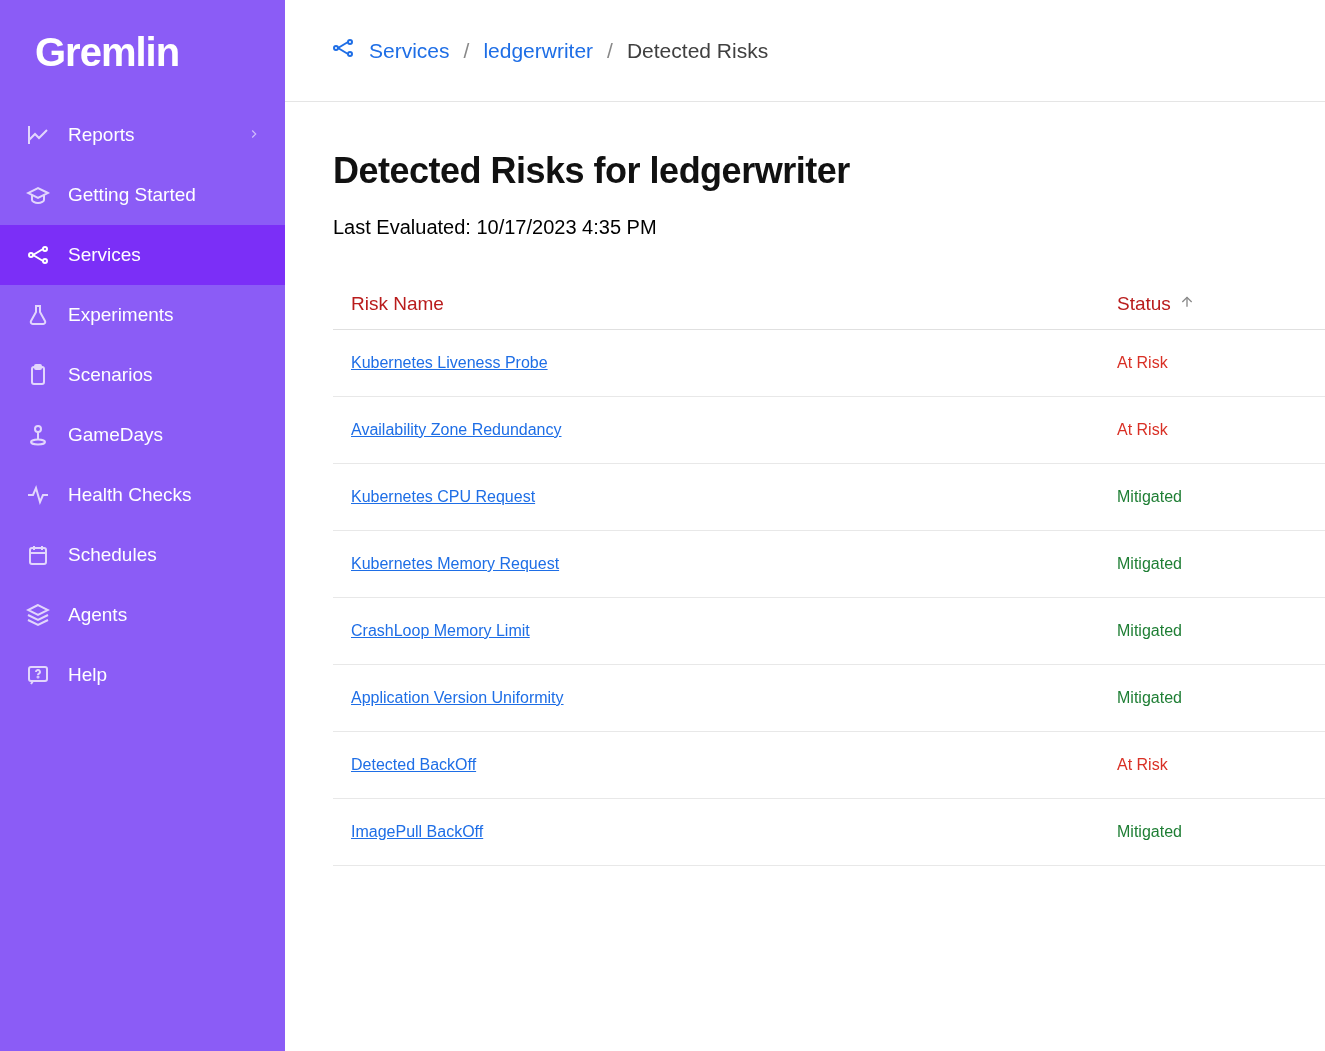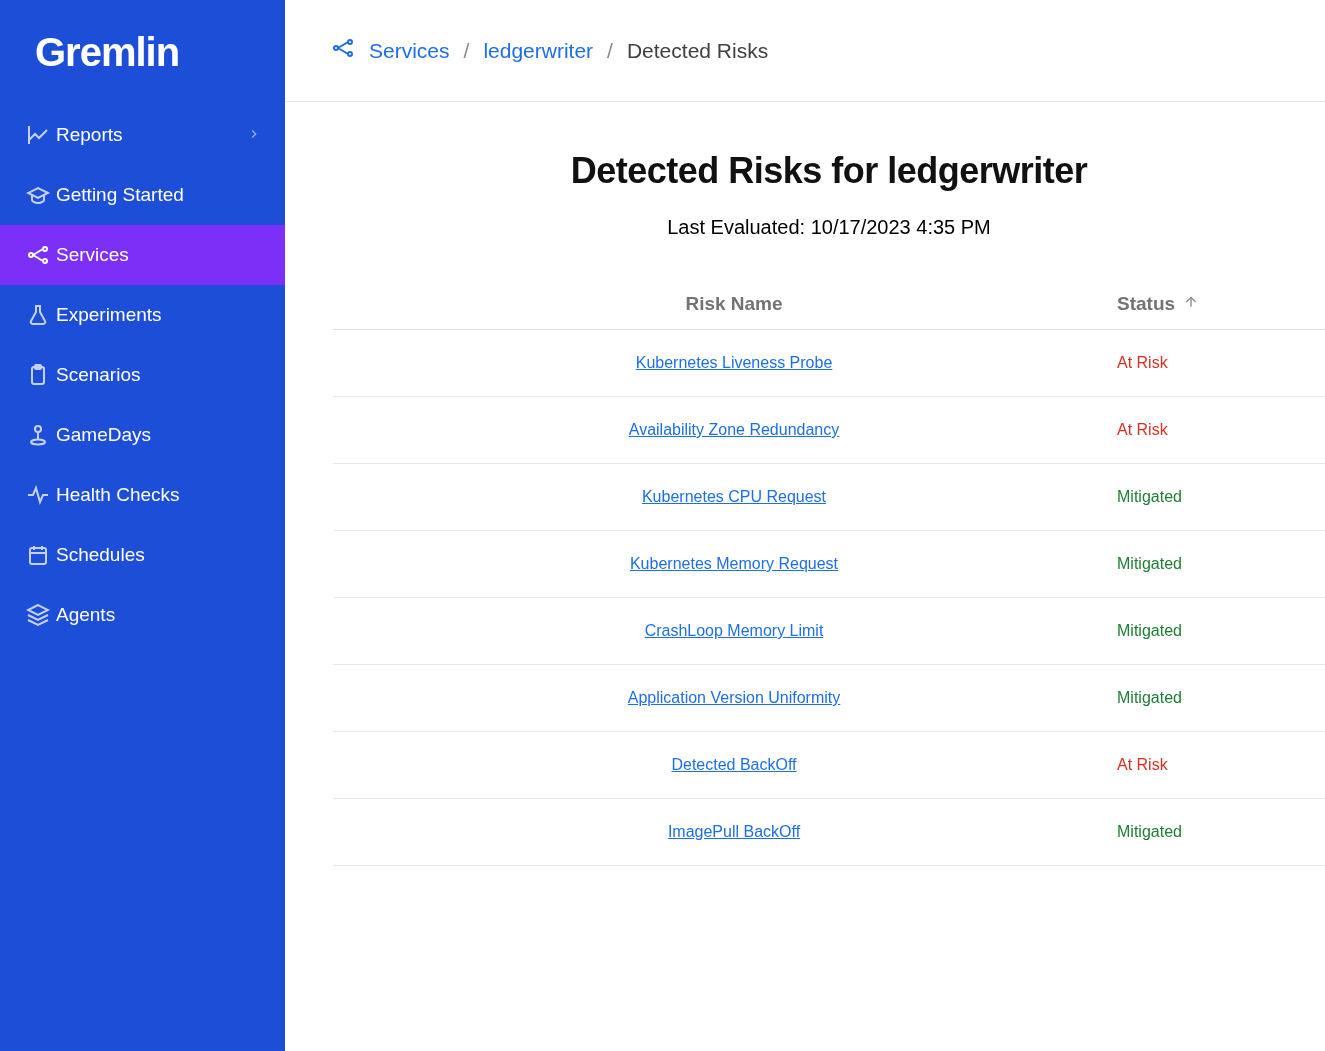--- a/index.html
+++ b/index.html
@@ -10,38 +10,38 @@
     body {
       font-family: -apple-system, BlinkMacSystemFont, "Segoe UI", Helvetica, Arial, sans-serif;
       background: #ffffff;
       display: flex;
       width: 1325px;
       height: 1051px;
       overflow: hidden;
     }
     .sidebar {
       width: 285px;
-      background: #1d4ed8;
+      background: #8b5cf6;
       color: #ffffff;
       flex-shrink: 0;
       padding-top: 20px;
     }
     .logo {
       font-size: 40px;
       font-weight: 700;
       padding: 10px 35px 30px 35px;
       letter-spacing: -1px;
     }
     .nav-item {
       display: flex;
       align-items: center;
       padding: 16px 24px;
       font-size: 19px;
       cursor: pointer;
-      gap: 4px;
+      gap: 16px;
       position: relative;
     }
     .nav-item.active {
       background: #7b2ff7;
     }
     .nav-item .icon {
       width: 28px;
       height: 28px;
       display: flex;
       align-items: center;
@@ -79,44 +79,43 @@
       cursor: pointer;
     }
     .breadcrumb .sep {
       color: #888;
     }
     .breadcrumb .current {
       color: #404040;
     }
     .content {
       padding: 48px 0 8px 48px;
-      text-align: center;
     }
     .page-title {
       font-size: 36px;
       font-weight: 600;
       color: #111;
       margin-bottom: 24px;
       letter-spacing: -0.5px;
     }
     .subtitle {
       font-size: 20px;
       color: #000000;
       margin-bottom: 40px;
     }
     .table {
       width: 100%;
     }
     .table-header {
       display: flex;
       padding: 14px 18px;
       border-bottom: 1px solid #e0e0e0;
-      font-weight: 700;
+      font-weight: 400;
       font-size: 19px;
-      color: #737373;
+      color: #b91c1c;
     }
     .col-name {
       flex: 1;
     }
     .col-status {
       width: 190px;
       display: flex;
       align-items: center;
       gap: 8px;
     }
@@ -230,20 +229,31 @@
       </div>
       <div class="nav-item">
         <span class="icon">
           <svg width="24" height="24" viewBox="0 0 24 24" fill="none" stroke="currentColor" stroke-width="2">
             <polygon points="12 2 2 7 12 12 22 7 12 2"></polygon>
             <polyline points="2 12 12 17 22 12"></polyline>
             <polyline points="2 17 12 22 22 17"></polyline>
           </svg>
         </span>
         <span>Agents</span>
+      </div>
+      <div class="nav-item">
+        <span class="icon">
+          <svg width="24" height="24" viewBox="0 0 24 24" fill="none" stroke="currentColor" stroke-width="2">
+            <rect x="3" y="4" width="18" height="14" rx="2"></rect>
+            <path d="M7 18l-2 3"></path>
+            <path d="M10 9a2 2 0 1 1 3 1.7c-.6.4-1 .8-1 1.3"></path>
+            <circle cx="12" cy="14" r="0.5" fill="currentColor"></circle>
+          </svg>
+        </span>
+        <span>Help</span>
       </div>
     </div>
 </div>
 
 <div class="main">
   <div class="breadcrumb">
     <span class="bc-icon">
       <svg width="24" height="24" viewBox="0 0 24 24" fill="none" stroke="currentColor" stroke-width="2">
           <circle cx="5" cy="12" r="2"></circle>
           <circle cx="19" cy="6" r="2"></circle>

